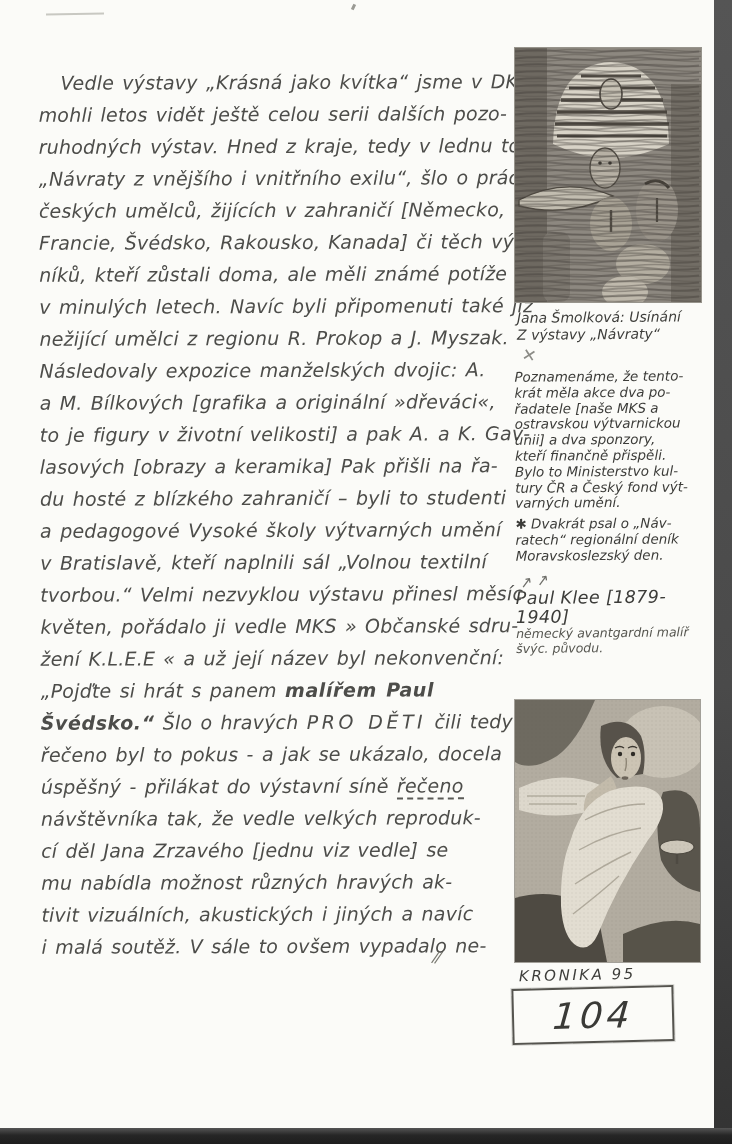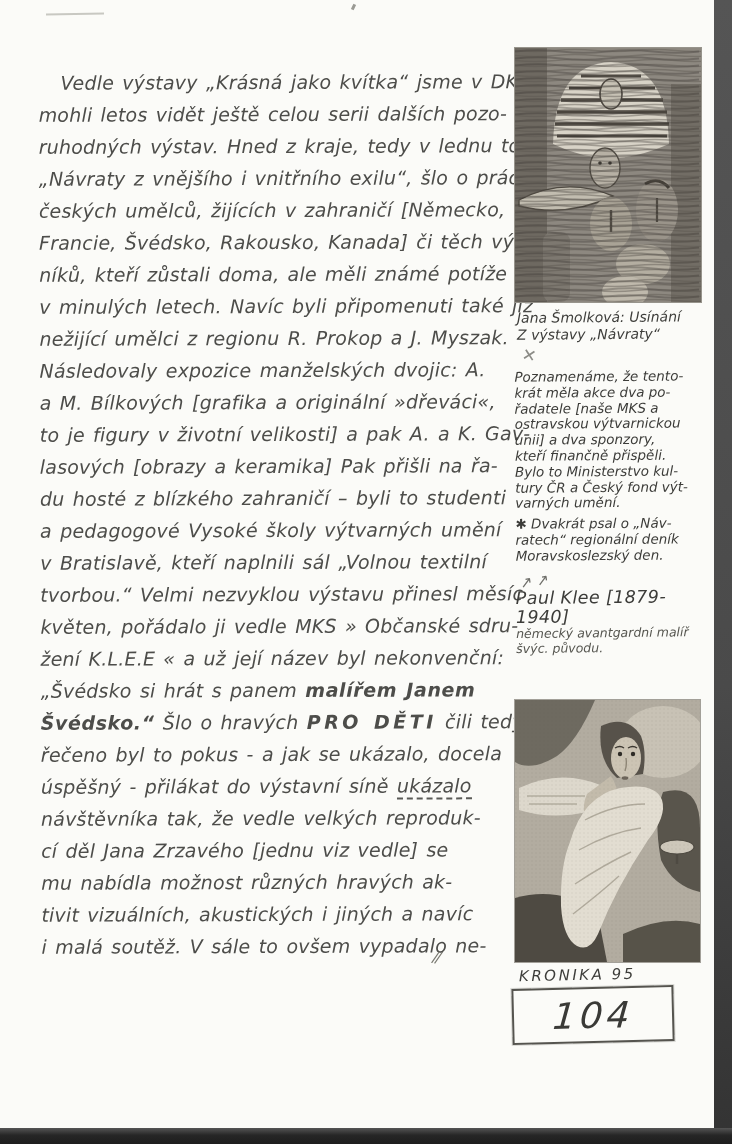--- a/index.html
+++ b/index.html
@@ -21,21 +21,21 @@
   
   .main-text{
     position:absolute;left:40px;top:66px;width:474px;
     font-style:italic;font-size:19px;line-height:32px;
     color:#4d4d4a;letter-spacing:.2px;word-spacing:2px;
     transform:rotate(-.2deg);
   }
   .main-text .line{white-space:nowrap;}
   .main-text .indent{padding-left:22px;}
   .hw-bold{font-weight:700;letter-spacing:.6px;}
-  .hw-caps{letter-spacing:3.5px;font-weight:700;}
+  .hw-caps{letter-spacing:3.5px;font-weight:400;}
   .hw-underline{border-bottom:2px dashed #5a5a56;padding-bottom:1px;}
 
   
   .artwork-top{position:absolute;left:515px;top:48px;width:186px;height:254px;
     outline:1px solid #97948c;}
   .artwork-bottom{position:absolute;left:515px;top:700px;width:185px;height:262px;
     outline:1px solid #a3a099;}
   .caption{position:absolute;left:517px;top:309px;width:190px;
     font-style:italic;font-size:14px;line-height:17px;color:#3e3e3b;
     transform:rotate(-.5deg);}
@@ -87,24 +87,24 @@
   <div class="line">Následovaly expozice manželských dvojic: A.</div>
   <div class="line">a M. Bílkových [grafika a originální »dřeváci«,</div>
   <div class="line">to je figury v životní velikosti] a pak A. a K. Gav-</div>
   <div class="line">lasových [obrazy a keramika] Pak přišli na řa-</div>
   <div class="line">du hosté z blízkého zahraničí – byli to studenti</div>
   <div class="line">a pedagogové Vysoké školy výtvarných umění</div>
   <div class="line">v Bratislavě, kteří naplnili sál „Volnou textilní</div>
   <div class="line">tvorbou.“ Velmi nezvyklou výstavu přinesl měsíc</div>
   <div class="line">květen, pořádalo ji vedle MKS » Občanské sdru-</div>
   <div class="line">žení K.L.E.E « a už její název byl nekonvenční:</div>
-  <div class="line"><span>„Švédsko si hrát s panem </span><span class="hw-bold">malířem Janem</span></div>
+  <div class="line"><span>„Pojďte si hrát s panem </span><span class="hw-bold">malířem Paul</span></div>
   <div class="line"><span class="hw-bold">Švédsko.“</span><span> Šlo o hravých </span><span class="hw-caps">PRO DĚTI</span><span> čili tedy</span></div>
   <div class="line">řečeno byl to pokus - a jak se ukázalo, docela</div>
-  <div class="line"><span>úspěšný - přilákat do výstavní síně </span><span class="hw-underline">ukázalo</span></div>
+  <div class="line"><span>úspěšný - přilákat do výstavní síně </span><span class="hw-underline">řečeno</span></div>
   <div class="line">návštěvníka tak, že vedle velkých reproduk-</div>
   <div class="line">cí děl Jana Zrzavého [jednu viz vedle] se</div>
   <div class="line">mu nabídla možnost různých hravých ak-</div>
   <div class="line">tivit vizuálních, akustických i jiných a navíc</div>
   <div class="line">i malá soutěž. V sále to ovšem vypadalo ne-</div>
 </div>
 
 <div class="artwork-top">
   <svg width="186" height="254" viewBox="0 0 186 254">
     <defs>

